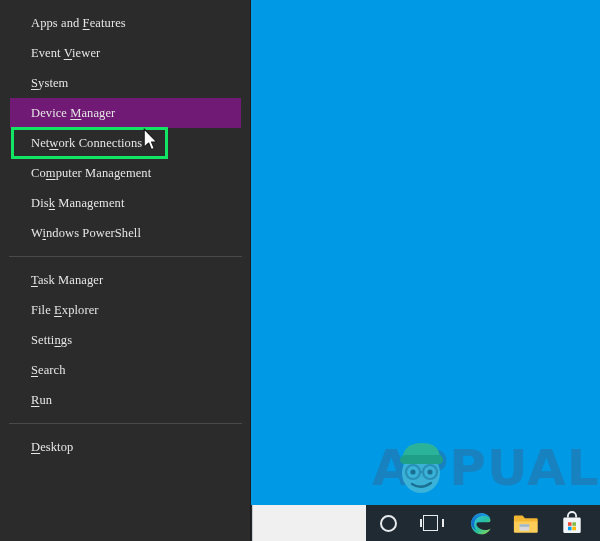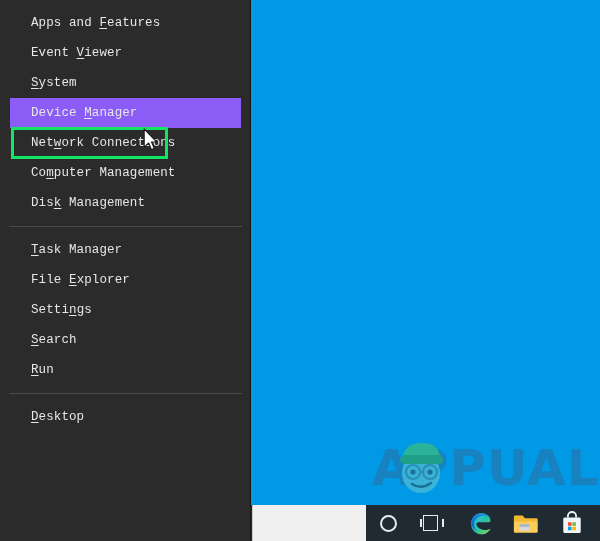--- a/index.html
+++ b/index.html
@@ -144,31 +144,31 @@
     position: relative;
     padding-top: 8px;
   }
   .menu-item {
     position: relative;
     height: 30px;
     margin: 0 9px 0 10px;
     display: flex;
     align-items: center;
     color: #e6e6e6;
-    font-family: Liberation Mono, monospace;
+    font-family: Liberation Serif, serif;
     font-size: 12.5px;
     white-space: nowrap;
     box-sizing: border-box;
   }
   .menu-item .mi-label {
     padding-left: 21px;
     letter-spacing: 0.1px;
   }
   .menu-item.hovered {
-    background: #8b5cf6;
+    background: #701a75;
   }
   .menu-item .mi-chevron {
     position: absolute;
     right: 8px;
     top: 50%;
     transform: translateY(-50%);
     width: 9px;
     height: 14px;
   }
   .mnemonic {
@@ -300,20 +300,23 @@
         </div>
         <div class="menu-item">
           <span class="mi-label">Net<span class="mnemonic">w</span>ork Connections</span>
         </div>
         <div class="menu-item">
           <span class="mi-label">Co<span class="mnemonic">m</span>puter Management</span>
         </div>
         <div class="menu-item">
           <span class="mi-label">Dis<span class="mnemonic">k</span> Management</span>
         </div>
+        <div class="menu-item">
+          <span class="mi-label">W<span class="mnemonic">i</span>ndows PowerShell</span>
+        </div>
         <div class="menu-separator"></div>
         <div class="menu-item">
           <span class="mi-label"><span class="mnemonic">T</span>ask Manager</span>
         </div>
         <div class="menu-item">
           <span class="mi-label">File <span class="mnemonic">E</span>xplorer</span>
         </div>
         <div class="menu-item">
           <span class="mi-label">Setti<span class="mnemonic">n</span>gs</span>
         </div>

